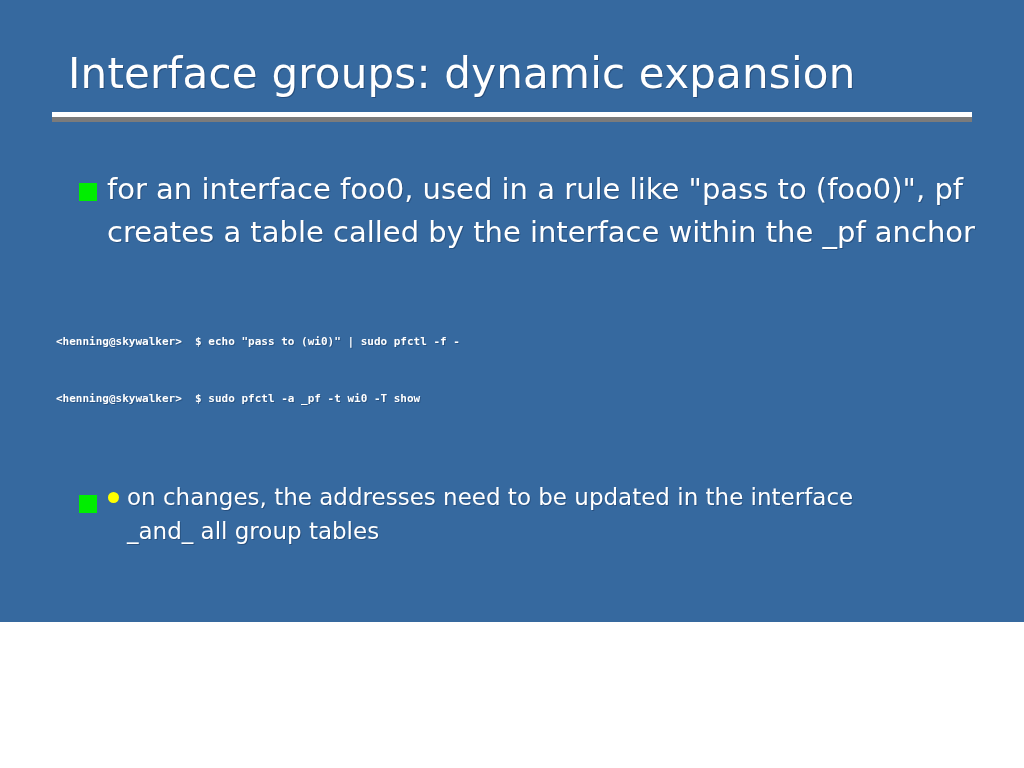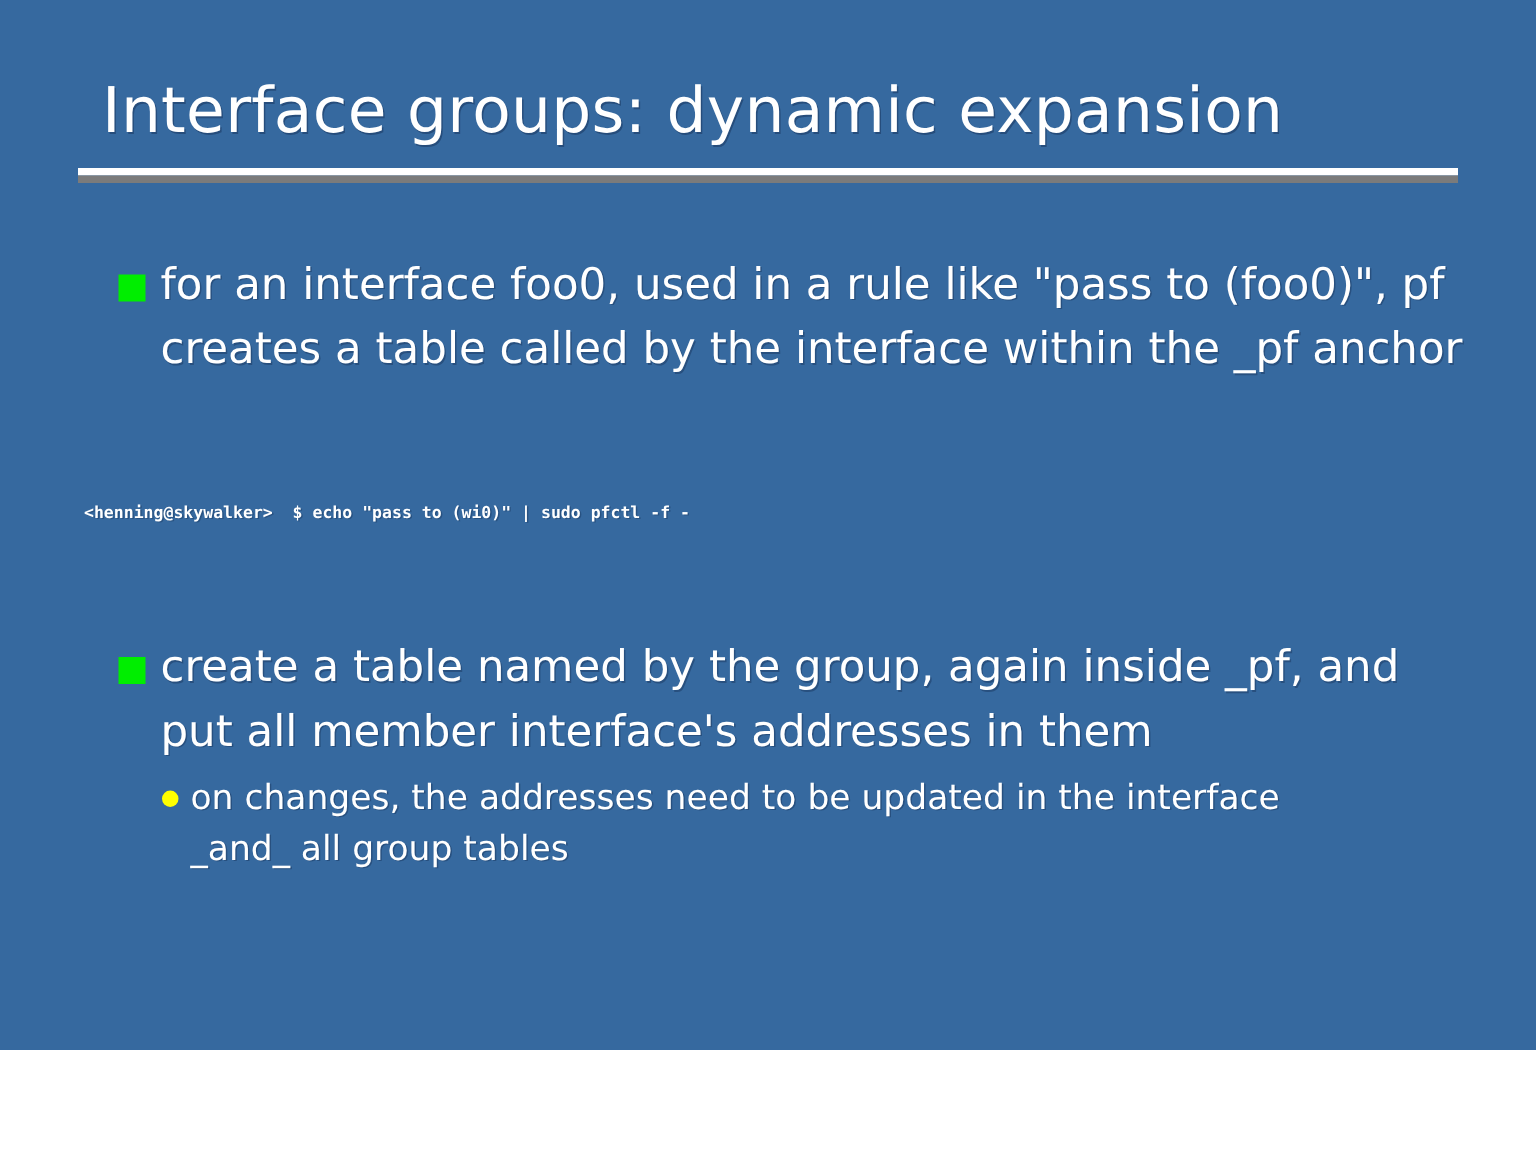--- a/index.html
+++ b/index.html
@@ -10,21 +10,21 @@
   body {
     width: 1024px;
     height: 768px;
     overflow: hidden;
     font-family: "DejaVu Sans", sans-serif;
   }
 
   .slide {
     position: relative;
     width: 1024px;
-    height: 700px;
+    height: 622px;
     background: #36699f;
     box-sizing: border-box;
   }
 
   
   .title-block {
     position: absolute;
     left: 52px;
     top: 48px;
     width: 920px;
@@ -135,25 +135,25 @@
 
   <div class="body">
 
     <div class="bullet-l1">
       <span class="marker"></span>
       <span>for an interface foo0, used in a rule like "pass to (foo0)", pf creates a table called by the interface within the _pf anchor</span>
     </div>
 
     <div class="code-block">
       <div class="code-line">&lt;henning@skywalker&gt;  $ echo "pass to (wi0)" | sudo pfctl -f -</div>
+      <div class="code-line">&lt;henning@skywalker&gt;  $ sudo pfctl -a _pf -t wi0 -T show</div>
     </div>
 
     <div class="bullet-l1 group-2">
       <span class="marker"></span>
-      <span>create a table named by the group, again inside _pf, and put all member interface's addresses in them</span>
     </div>
 
     <div class="sub-list">
       <div class="bullet-l2">
         <span class="marker-dot"></span>
         <span>on changes, the addresses need to be updated in the interface _and_ all group tables</span>
       </div>
 
     </div>
 

